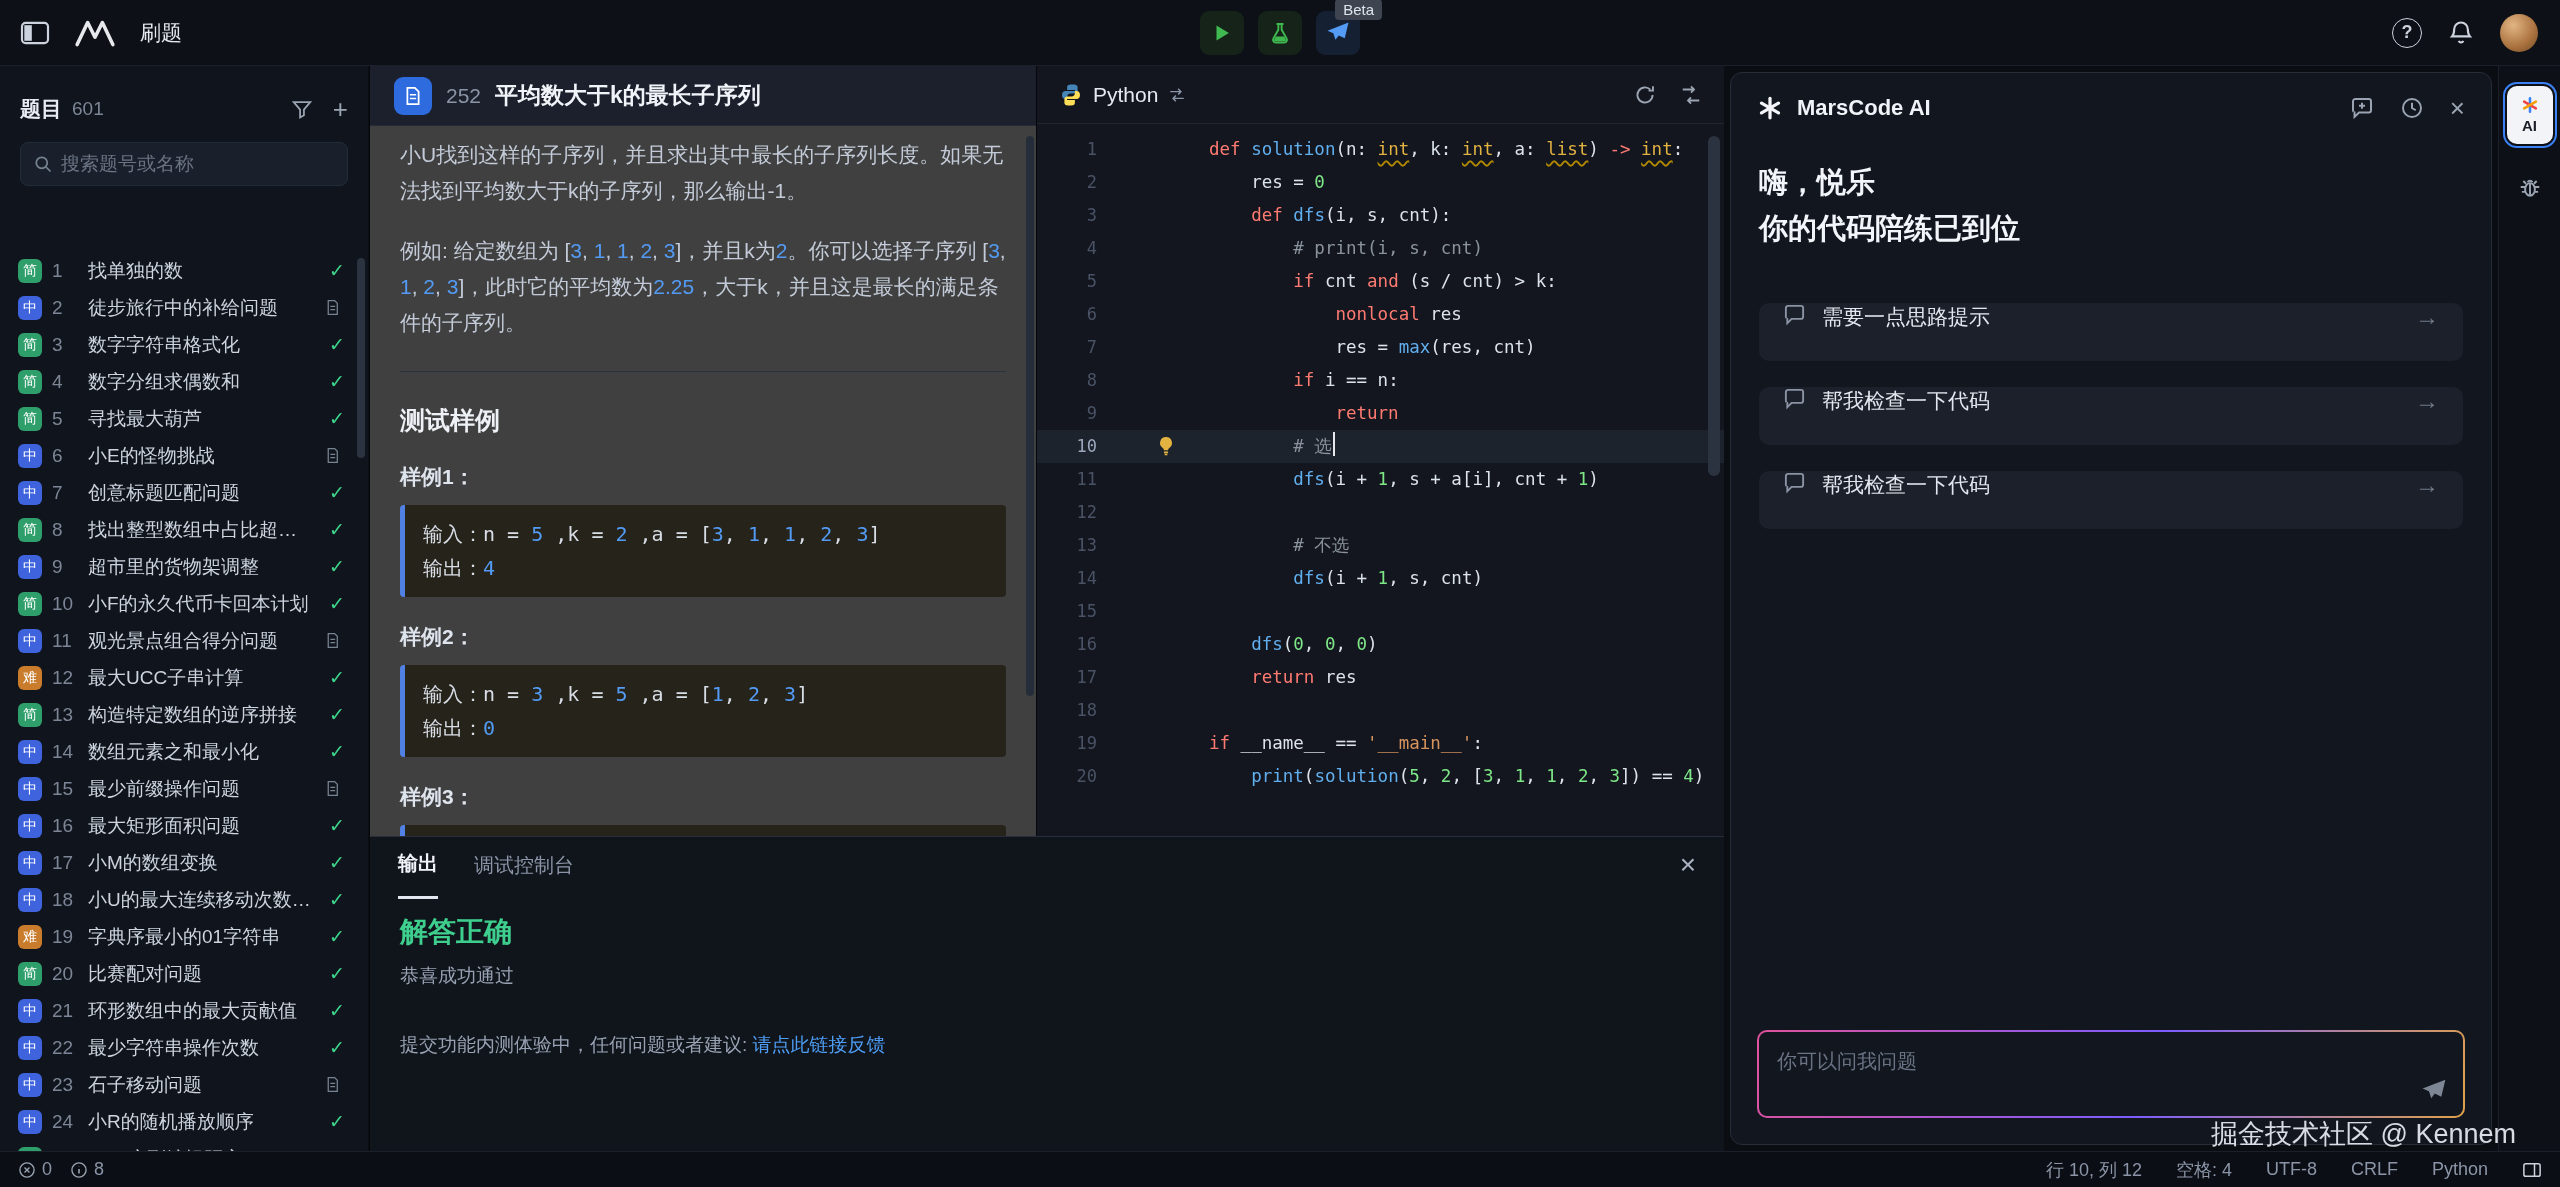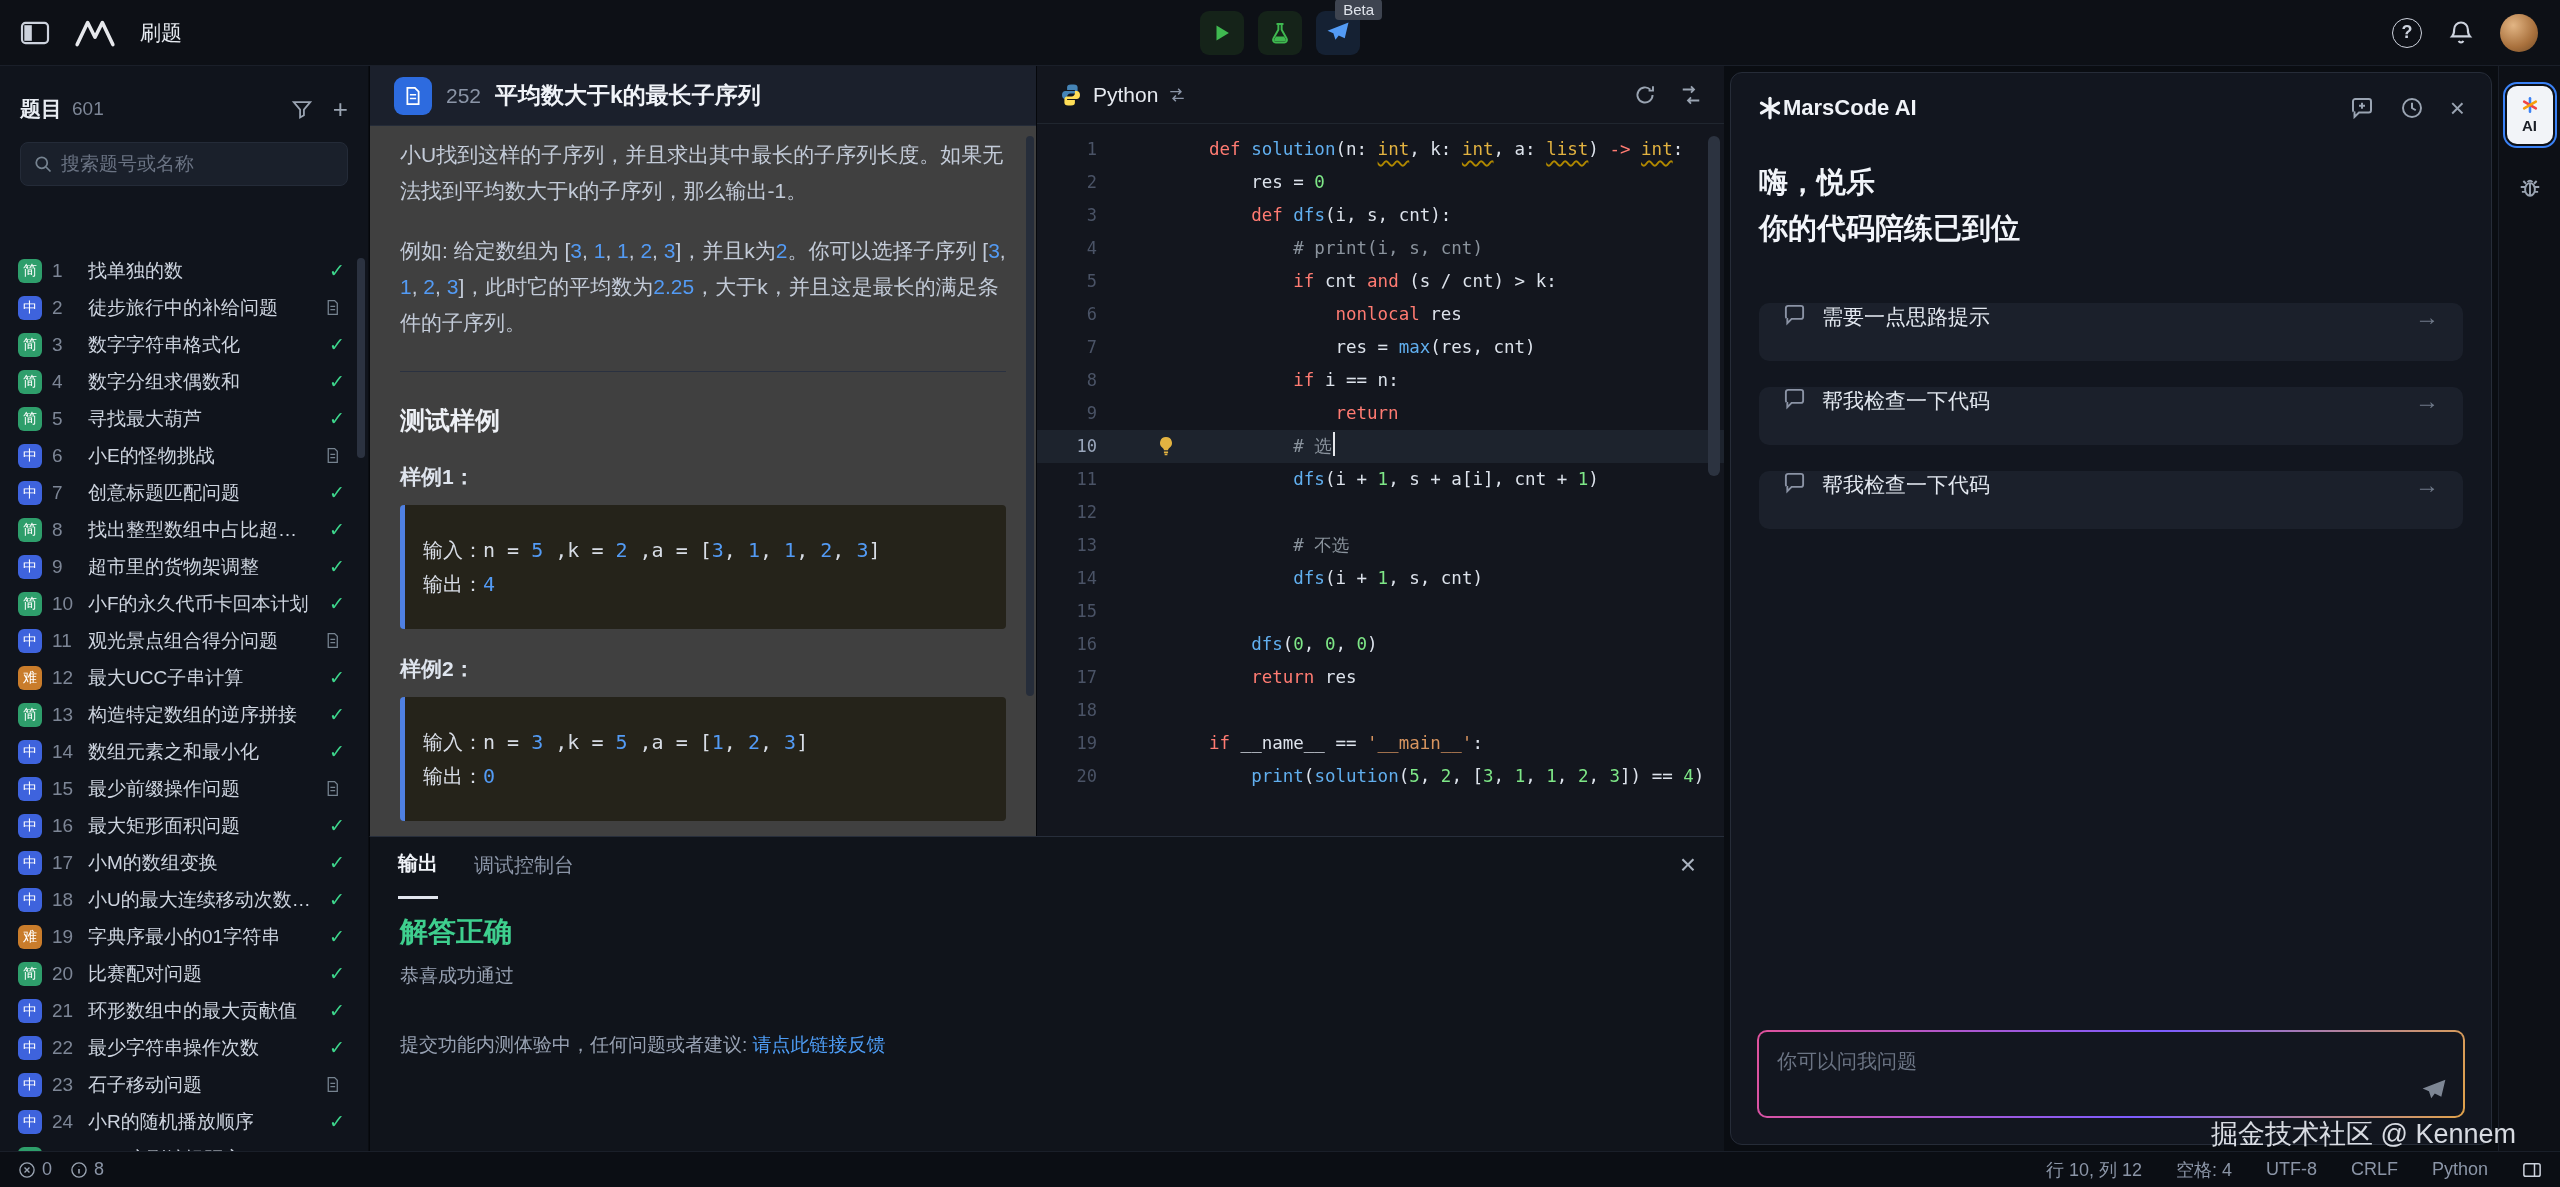--- a/index.html
+++ b/index.html
@@ -47,21 +47,21 @@
 #problem{left:369px;top:66px;width:667px;height:789px;background:#404040;border-left:1px solid #05070b}
 .pb-head{height:60px;background:#1b202c;border-bottom:1px solid #242b38;display:flex;align-items:center;gap:14px;padding:0 24px}
 .pb-icon{width:38px;height:38px;border-radius:9px;background:#2d6bdf;display:flex;align-items:center;justify-content:center;flex:none}
 .pb-id{font-size:21px;color:#8b95a7}
 .pb-title{font-size:23px;font-weight:700;color:#f0f3f8;white-space:nowrap}
 .pb-body{position:absolute;top:61px;bottom:0;left:0;right:0;padding:10px 30px 0;overflow:hidden}
 .desc{font-size:21px;line-height:36px;color:#c3cbd8;margin-bottom:24px}
 .pb-hr{border:none;border-top:1px solid #2a3140;margin:30px 0 4px}
 .pb-section{font-size:25px;font-weight:700;color:#eef1f6;margin:32px 0 8px}
 .sample-label{font-size:21px;font-weight:700;color:#dfe5ee;margin:26px 0 14px}
-.sample-box{background:#25231a;border-left:5px solid #4f80e2;border-radius:4px;padding:28px 18px;
+.sample-box{background:#25231a;border-left:5px solid #4f80e2;border-radius:4px;padding:12px 18px;
   font-family:"DejaVu Sans Mono","Liberation Mono",monospace;font-size:20px;line-height:34px;color:#d8dde6}
 .dig{color:#539bf5}
 .pb-scroll{position:absolute;right:2px;top:70px;width:8px;height:560px;border-radius:4px;background:#262d3a}
 
 
 #editor{left:1036px;top:66px;width:688px;height:770px;background:#13161e;border-left:1px solid #05070b}
 .ed-tabs{height:58px;border-bottom:1px solid #20262f;display:flex;align-items:center;padding:0 22px;gap:12px}
 .ed-tab{display:flex;align-items:center;gap:10px;cursor:pointer}
 .ed-tab-label{font-size:21px;color:#e6eaf0}
 .ed-ticons{margin-left:auto;display:flex;gap:24px;align-items:center}
@@ -85,21 +85,21 @@
 .out-tab.active{color:#f0f3f8;font-weight:700;border-bottom:3px solid #e2e6ee}
 .out-close{margin-left:auto;font-size:28px;color:#aab3c0;cursor:pointer;line-height:1}
 .out-body{padding:8px 30px}
 .res-title{font-size:28px;font-weight:700;color:#3ecf8e;margin:12px 0 12px}
 .res-sub{font-size:19px;color:#98a2b3;margin-bottom:43px}
 .res-note{font-size:19px;color:#98a2b3}
 .res-link{color:#4d9df6;cursor:pointer}
 
 
 #ai{left:1730px;top:72px;width:762px;height:1073px;background:#12161f;border:1px solid #262c38;border-radius:12px}
-.ai-head{display:flex;padding:22px 26px 10px}
+.ai-head{display:flex;gap:14px;padding:22px 26px 10px}
 .ai-title{font-size:22px;font-weight:700;color:#f0f3f8}
 .ai-hicons{margin-left:auto;display:flex;gap:26px;align-items:center;color:#9aa4b2}
 .ai-x{font-size:26px;color:#9aa4b2;line-height:1;cursor:pointer}
 .ai-hello{padding:28px 28px 0;font-size:29px;font-weight:700;color:#f2f5fa;line-height:46px}
 #ai-suggestions{padding:52px 28px 0;display:flex;flex-direction:column;gap:26px}
 .ai-card{height:58px;background:#1b202b;border-radius:10px;display:flex;gap:16px;padding:0 24px;cursor:pointer}
 .ai-card-label{font-size:21px;color:#e2e7ef}
 .ai-card-arrow{margin-left:auto;color:#707a8a;font-size:24px}
 .ai-input-wrap{position:absolute;left:26px;right:26px;bottom:26px;height:88px;border-radius:10px;border:2px solid transparent;
   background:linear-gradient(#12161f,#12161f) padding-box,linear-gradient(110deg,#e0529c,#7c5cff 55%,#e0a24a) border-box}

